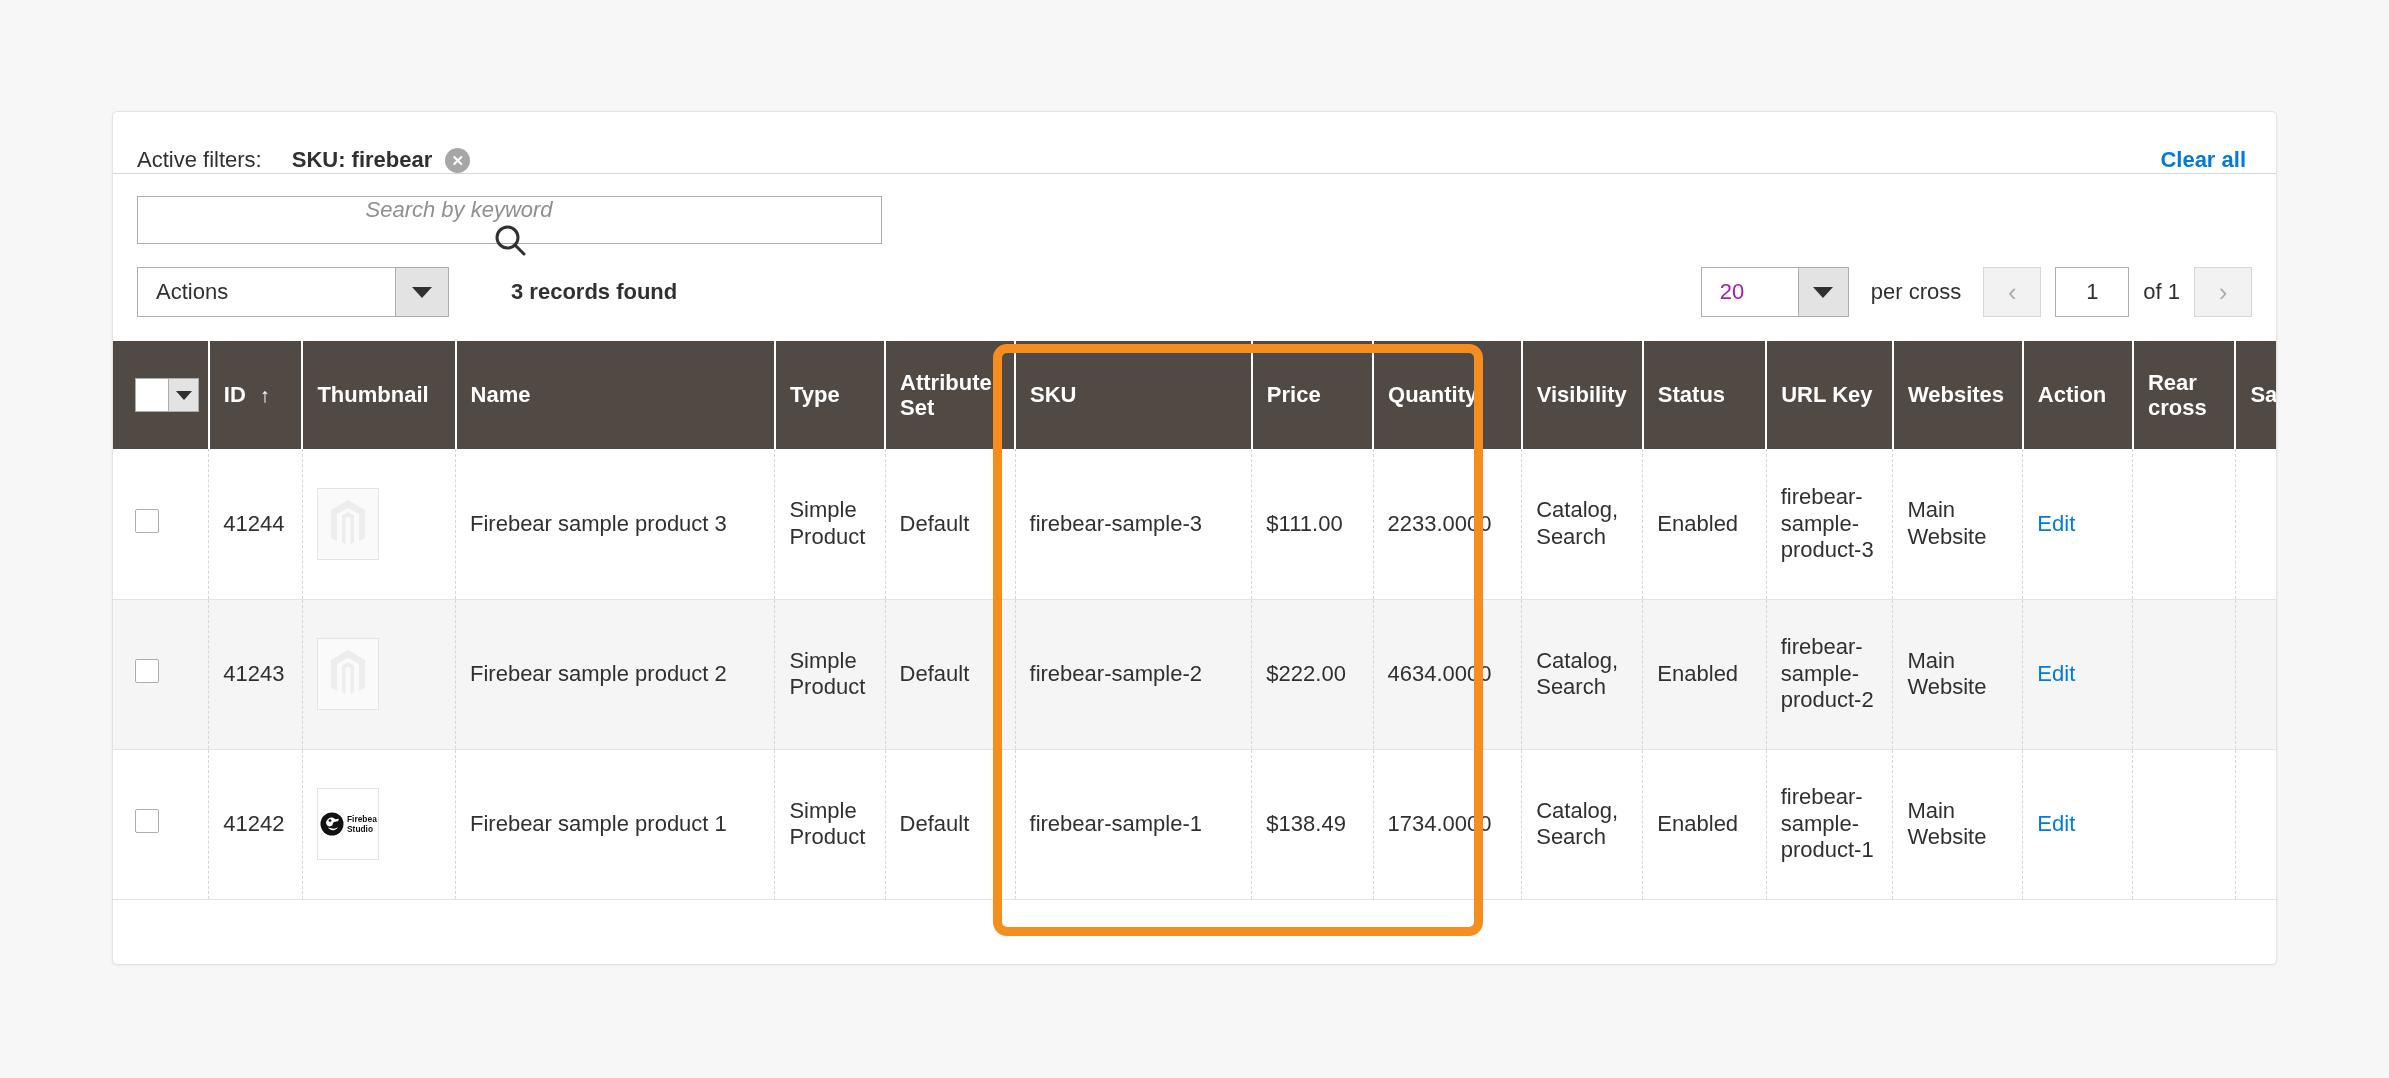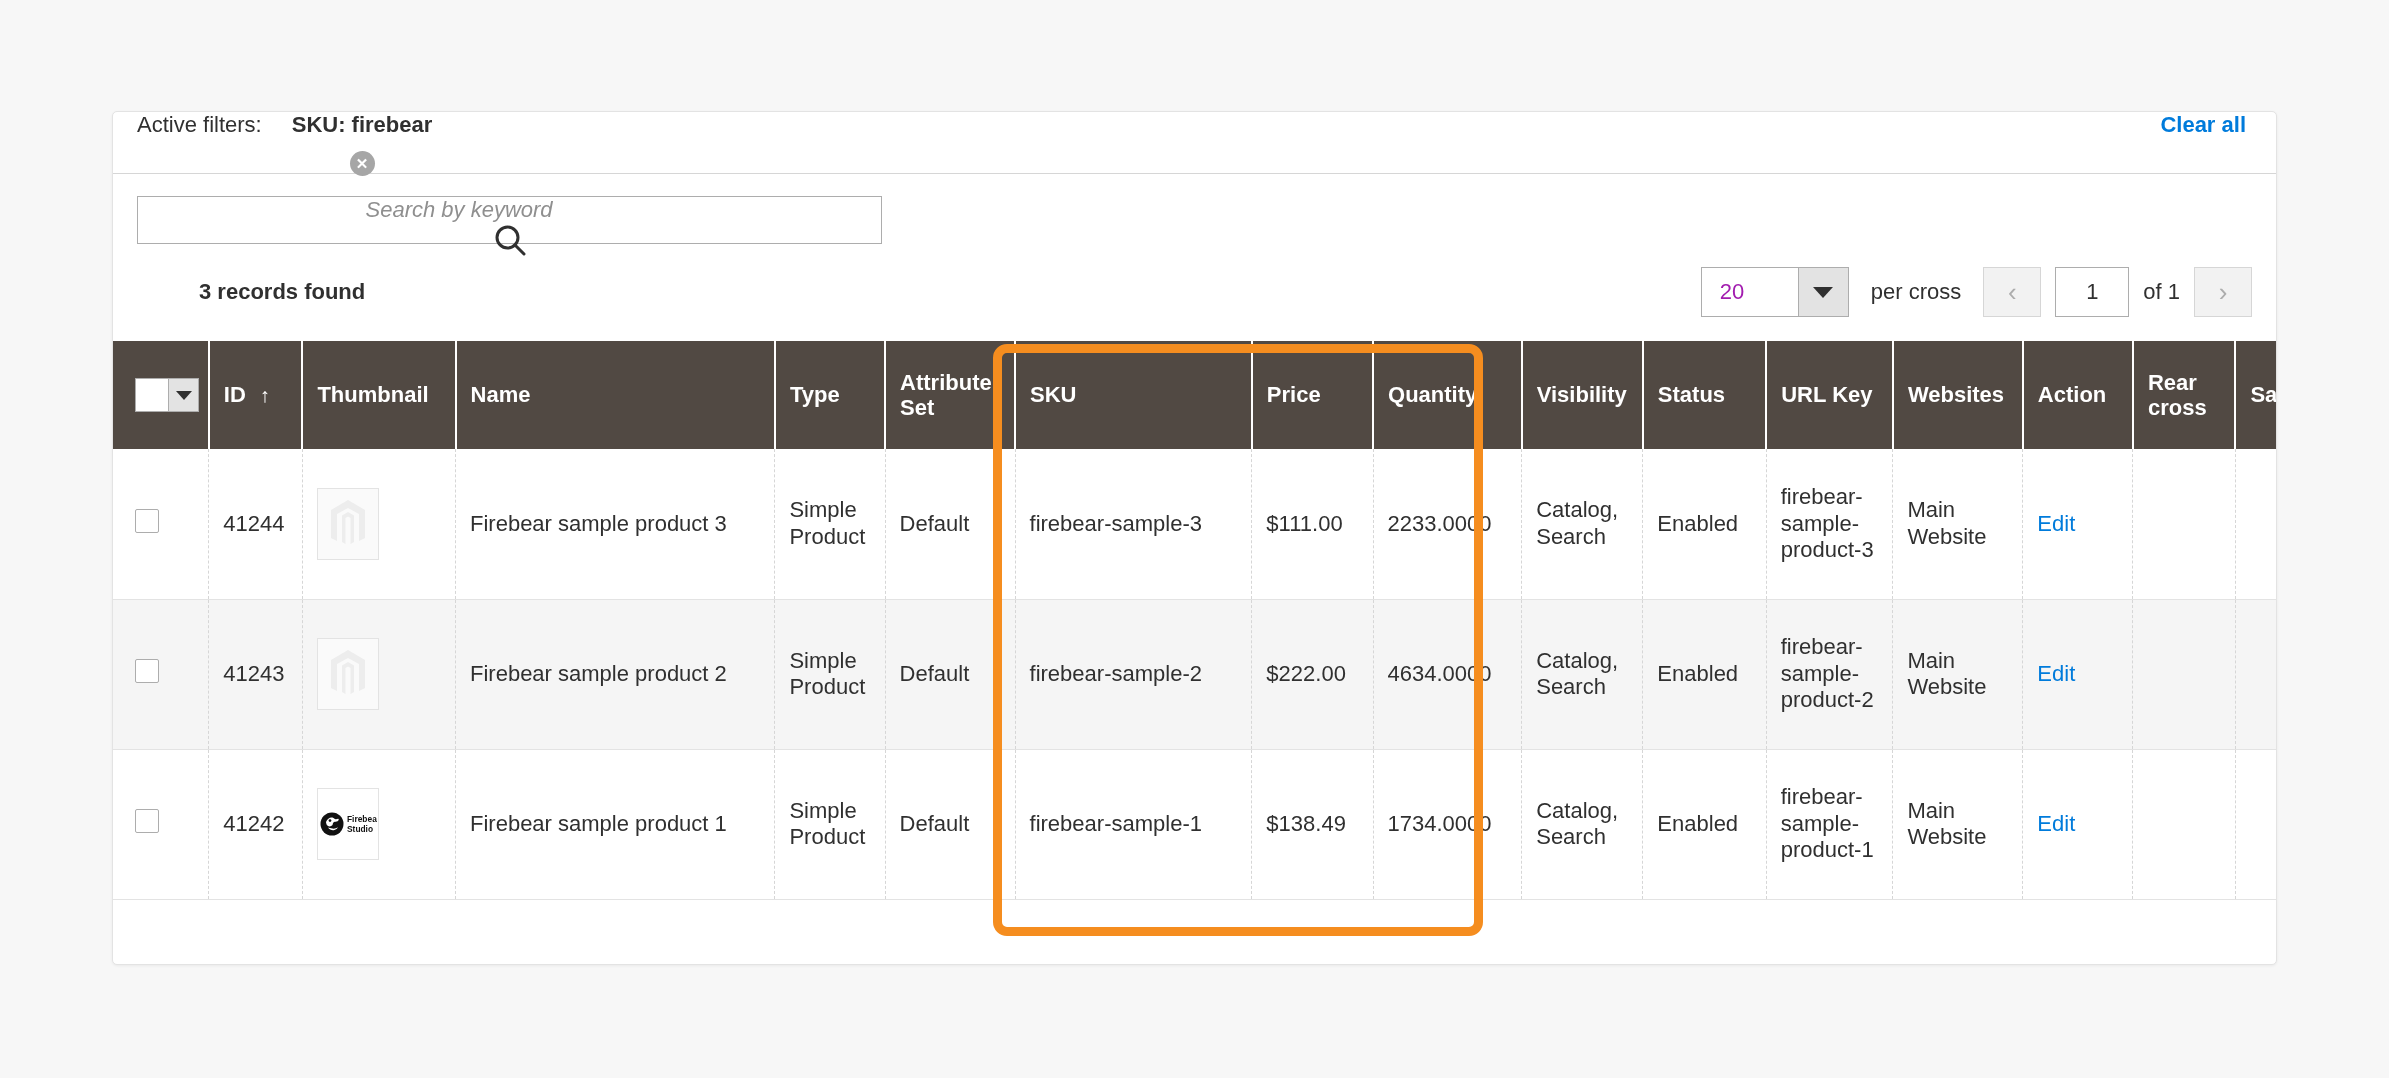--- a/index.html
+++ b/index.html
@@ -30,33 +30,32 @@
     overflow: hidden;
   }
 
   
   .filters-bar {
     position: relative;
     height: 62px;
     border-bottom: 1px solid #d6d6d6;
     padding: 0 30px 0 24px;
     display: flex;
-    align-items: flex-start;
+    align-items: flex-end;
   }
   .filters-label {
     font-size: 22px;
     color: #303030;
     margin-right: 30px;
     white-space: nowrap;
   }
   .filter-chip {
     display: flex;
     align-items: center;
     gap: 13px;
-    flex-direction: column;
   }
   .filter-chip-text {
     font-size: 22px;
     font-weight: bold;
     color: #303030;
     white-space: nowrap;
   }
   .chip-remove {
     width: 25px; height: 25px;
     border-radius: 50%;
@@ -340,20 +339,26 @@
         <span class="search-icon-btn">
           <svg width="34" height="34" viewBox="0 0 34 34" aria-hidden="true">
             <circle cx="14.5" cy="14.5" r="10.5" fill="none" stroke="#303030" stroke-width="3"></circle>
             <line x1="22" y1="22" x2="31" y2="31" stroke="#303030" stroke-width="3" stroke-linecap="round"></line>
           </svg>
         </span>
       </div>
     </div>
 
     <div class="toolbar-row">
+      <div class="actions-select">
+        <span class="label">Actions</span>
+        <span class="caret">
+            <i class="caret-glyph"></i>
+          </span>
+      </div>
       <span class="records-found">3 records found</span>
 
       <div class="pager">
         <div class="per-page-select">
           <span class="label">20</span>
           <span class="caret">
               <i class="caret-glyph"></i>
             </span>
         </div>
         <span class="per-page-text">per cross</span>

